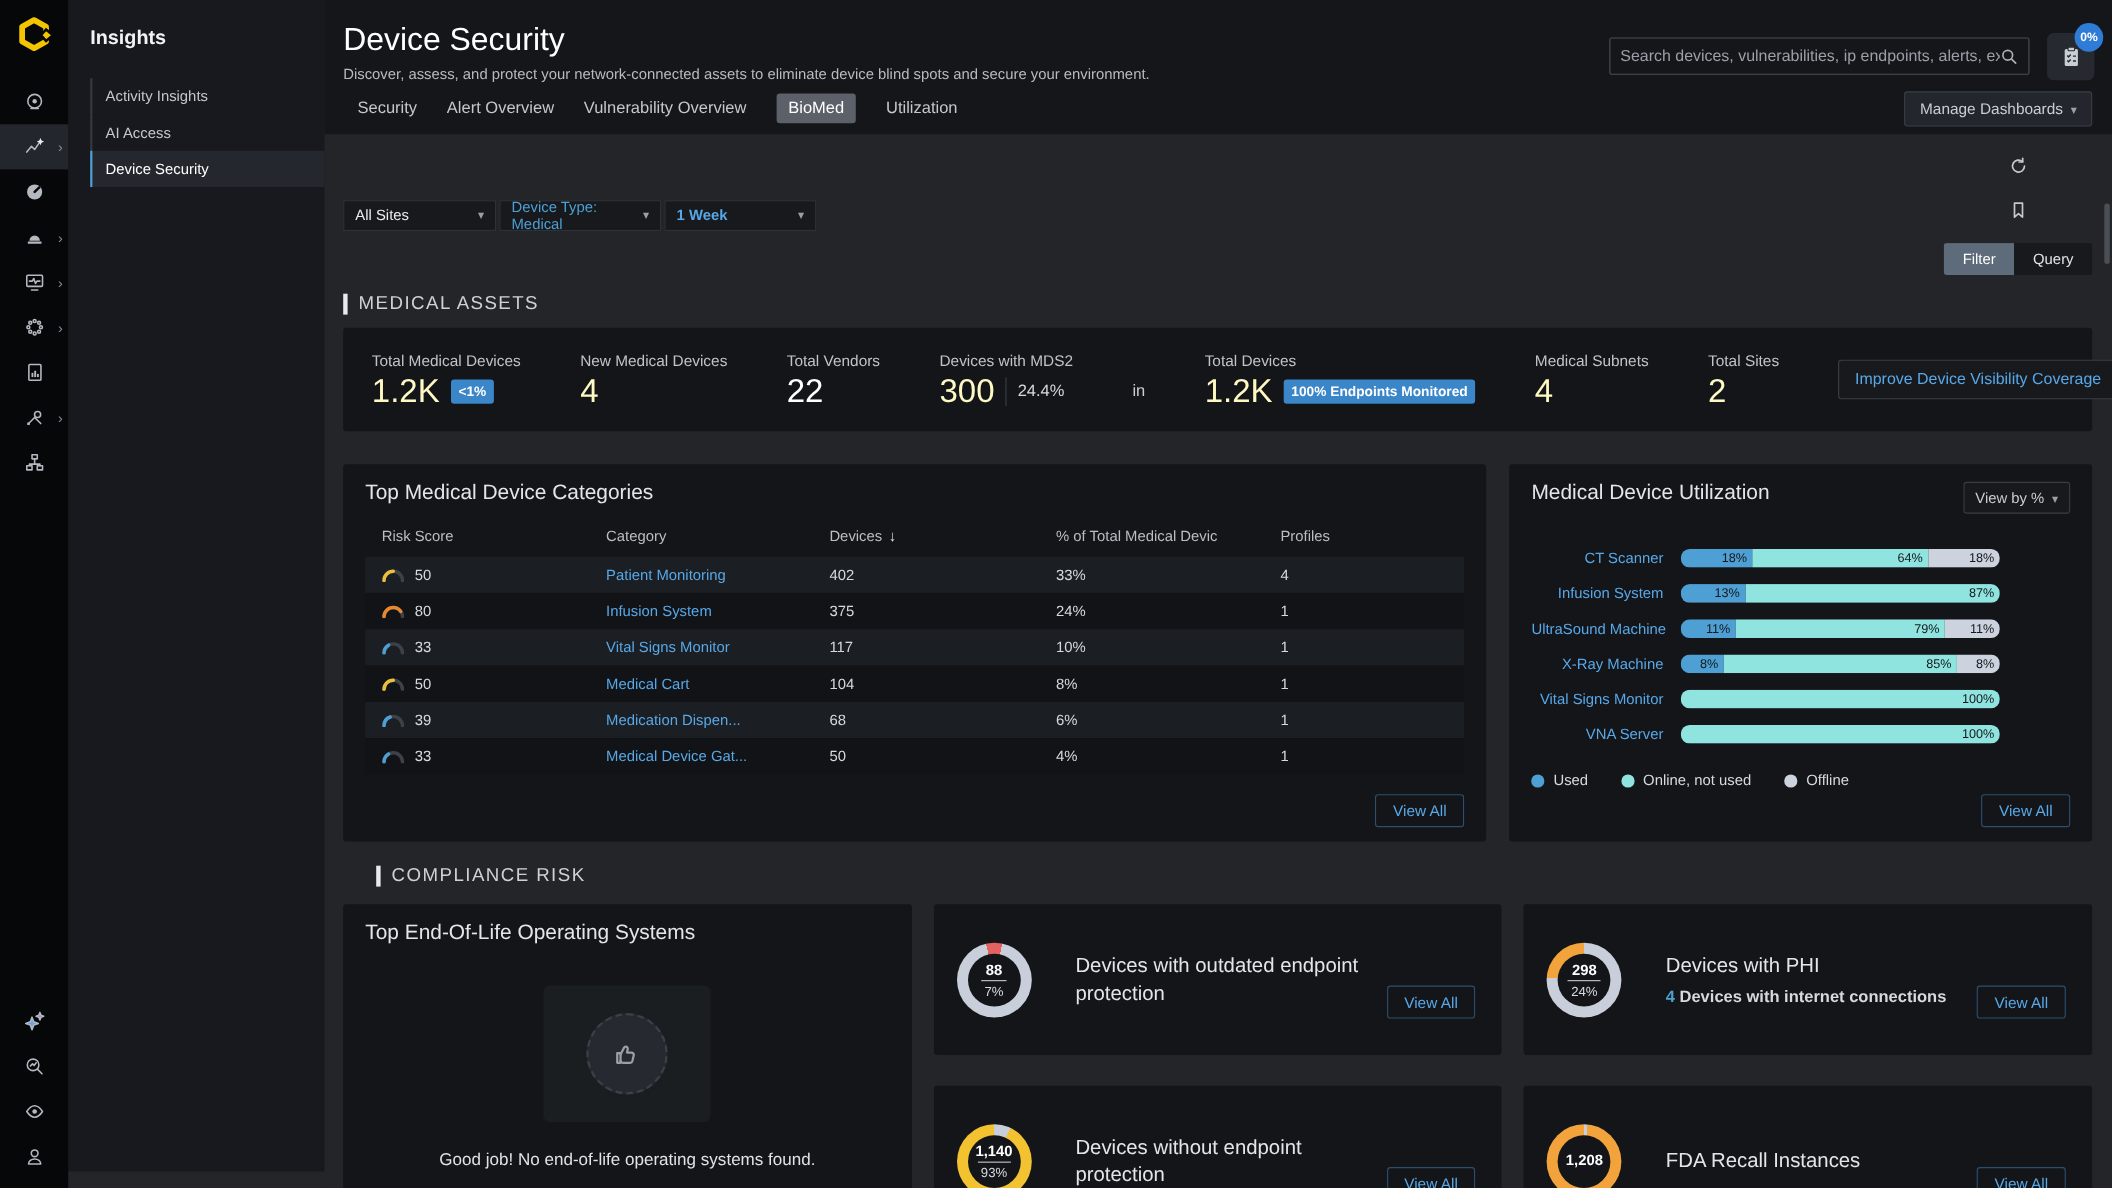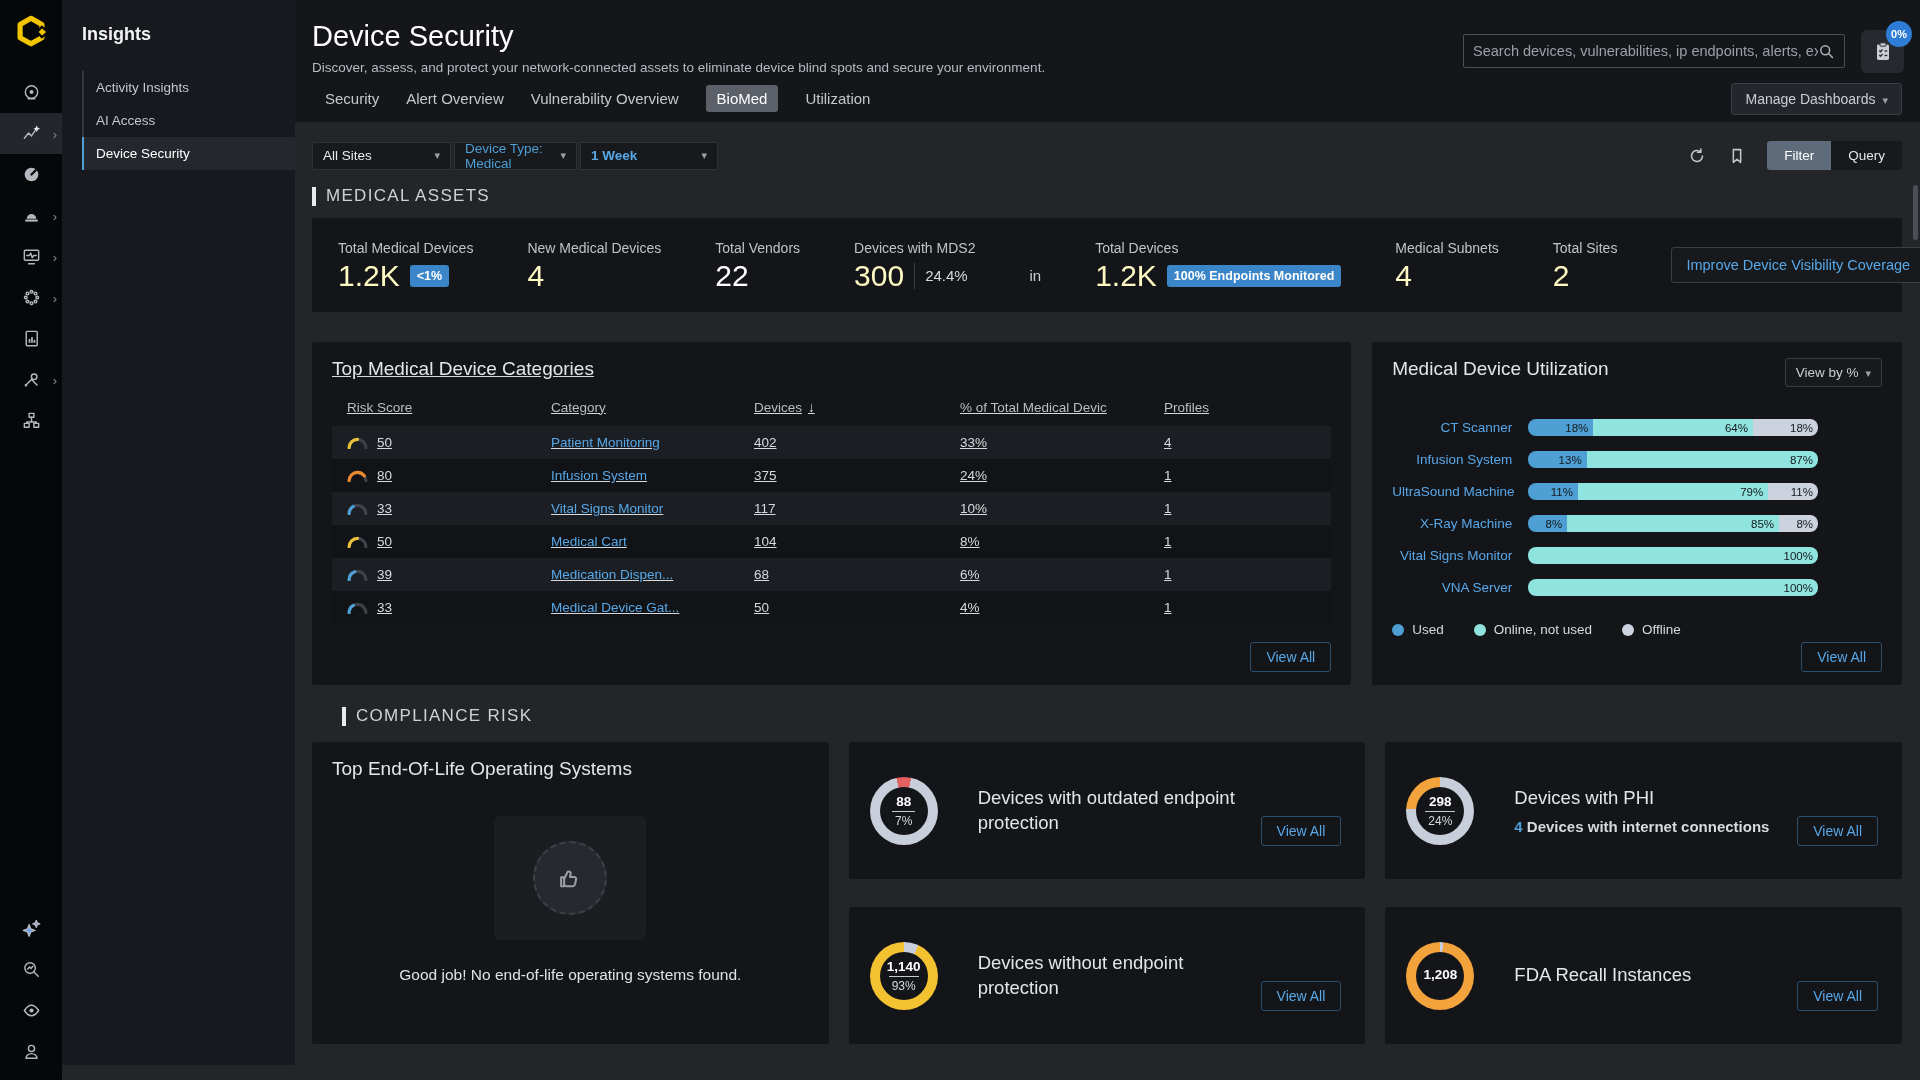--- a/index.html
+++ b/index.html
@@ -41,21 +41,21 @@
   .subtab.active { background:#5b6069; color:#fff; padding:5px 11px; border-radius:3px; }
   .manage-btn { margin-left:auto; background:#23262c; border:1px solid #3a3f46; border-radius:3px; color:#c9ced3; font-size:14px; padding:7px 13px; cursor:pointer; }
   .caret { color:#9aa0a8; font-size:11px; margin-left:7px; }
 
   
   .content { flex:1; background:#232528; padding:19px 18px 0 17px; overflow:hidden; }
   .filter-bar { display:flex; align-items:center; }
   .dd { height:28px; background:#17191d; border:1px solid #2e3238; display:flex; align-items:center; justify-content:space-between; padding:0 10px; font-size:13.5px; color:#e9ebee; margin-right:3px; cursor:pointer; }
   .dd.blue { color:#4e9fd3; }
   .dd.blue2 { color:#58a8e8; font-weight:700; }
-  .filter-actions { margin-left:auto; display:flex; align-items:center; gap:20px; }
+  .filter-actions { margin-left:auto; display:flex; align-items:center; gap:20px;flex-direction:column; }
   .icon-btn { cursor:pointer; display:flex; }
   .icon-btn svg { width:20px; height:20px; stroke:#c3c8cd; fill:none; stroke-width:1.7; stroke-linecap:round; stroke-linejoin:round; }
   .btn-pair { display:flex; border-radius:3px; overflow:hidden; }
   .btn-pair .pbtn { padding:7px 17px; font-size:13.5px; cursor:pointer; }
   .pbtn.on { background:#5d6b7a; color:#ffffff; }
   .pbtn.off { background:#17191d; color:#e3e6e9; }
 
   .section-h { margin:16px 0 12px; display:flex; align-items:center; gap:10px; font-size:17px; letter-spacing:1.3px; color:#ced2d7; }
   .section-h .bar { width:4px; height:19px; background:#e8eaee; display:inline-block; }
   .section-h.comp { margin-top:21px;margin-left:30px; }
@@ -66,21 +66,21 @@
   .stat-value { font-size:30px; font-weight:500; color:#fef9c3; line-height:1; }
   .stat-value.white { color:#ffffff; }
   .stat-badge { background:#3b86c8; color:#fff; font-size:12.5px; font-weight:600; padding:4px 7px; border-radius:3px; white-space:nowrap; }
   .stat-divider { width:1px; height:26px; background:#3a3f45; }
   .stat-secondary { font-size:15px; color:#d6dade; }
   .stat-in { font-size:15px; color:#c9ced3; align-self:center; margin-top:20px; }
   .improve-btn { margin-left:auto; border:1px solid #3a3f45; background:#17191d; border-radius:3px; padding:9px 14px; color:#58a8e8; font-size:14.5px; cursor:pointer; white-space:nowrap; }
 
   .cards-row { display:flex; gap:21px; margin-top:30px; }
   .panel { background:#131519; border-radius:3px; padding:16px 20px; position:relative; height:343px; }
-  .cat-card { flex:2.04;text-decoration:underline; }
+  .cat-card { flex:2.04; }
   .util-card { flex:1; }
   .card-title { font-size:19px; color:#e3e6e9; font-weight:500; }
 
   .t-head, .t-row { display:grid; grid-template-columns:204px 203px 206px 204px 1fr; align-items:center; padding-left:15px; }
   .t-head { height:38px; margin-top:8px; font-size:13.5px; color:#b9bec4; }
   .t-row { height:33px; font-size:13.5px; color:#d6dade; }
   .t-row:nth-child(odd) { background:#1b1e22; }
   .t-row:nth-child(even) { background:#111316; }
   .risk-cell { display:flex; align-items:center; gap:9px; }
   .gauge { width:21px; height:13px; }
@@ -281,21 +281,21 @@
     </div>
   </div>
 
   <div class="content">
 
     <div class="filter-bar">
       <div class="dd" style="width:139px">
           <span>All Sites</span>
           <span class="caret">▾</span>
         </div>
-      <div class="dd blue" style="width:123px">
+      <div class="dd blue" style="width:147px">
           <span>Device Type: Medical</span>
           <span class="caret">▾</span>
         </div>
       <div class="dd blue2" style="width:138px">
           <span>1 Week</span>
           <span class="caret">▾</span>
         </div>
       <div class="filter-actions">
         <div class="icon-btn">
           <svg viewBox="0 0 22 22">

